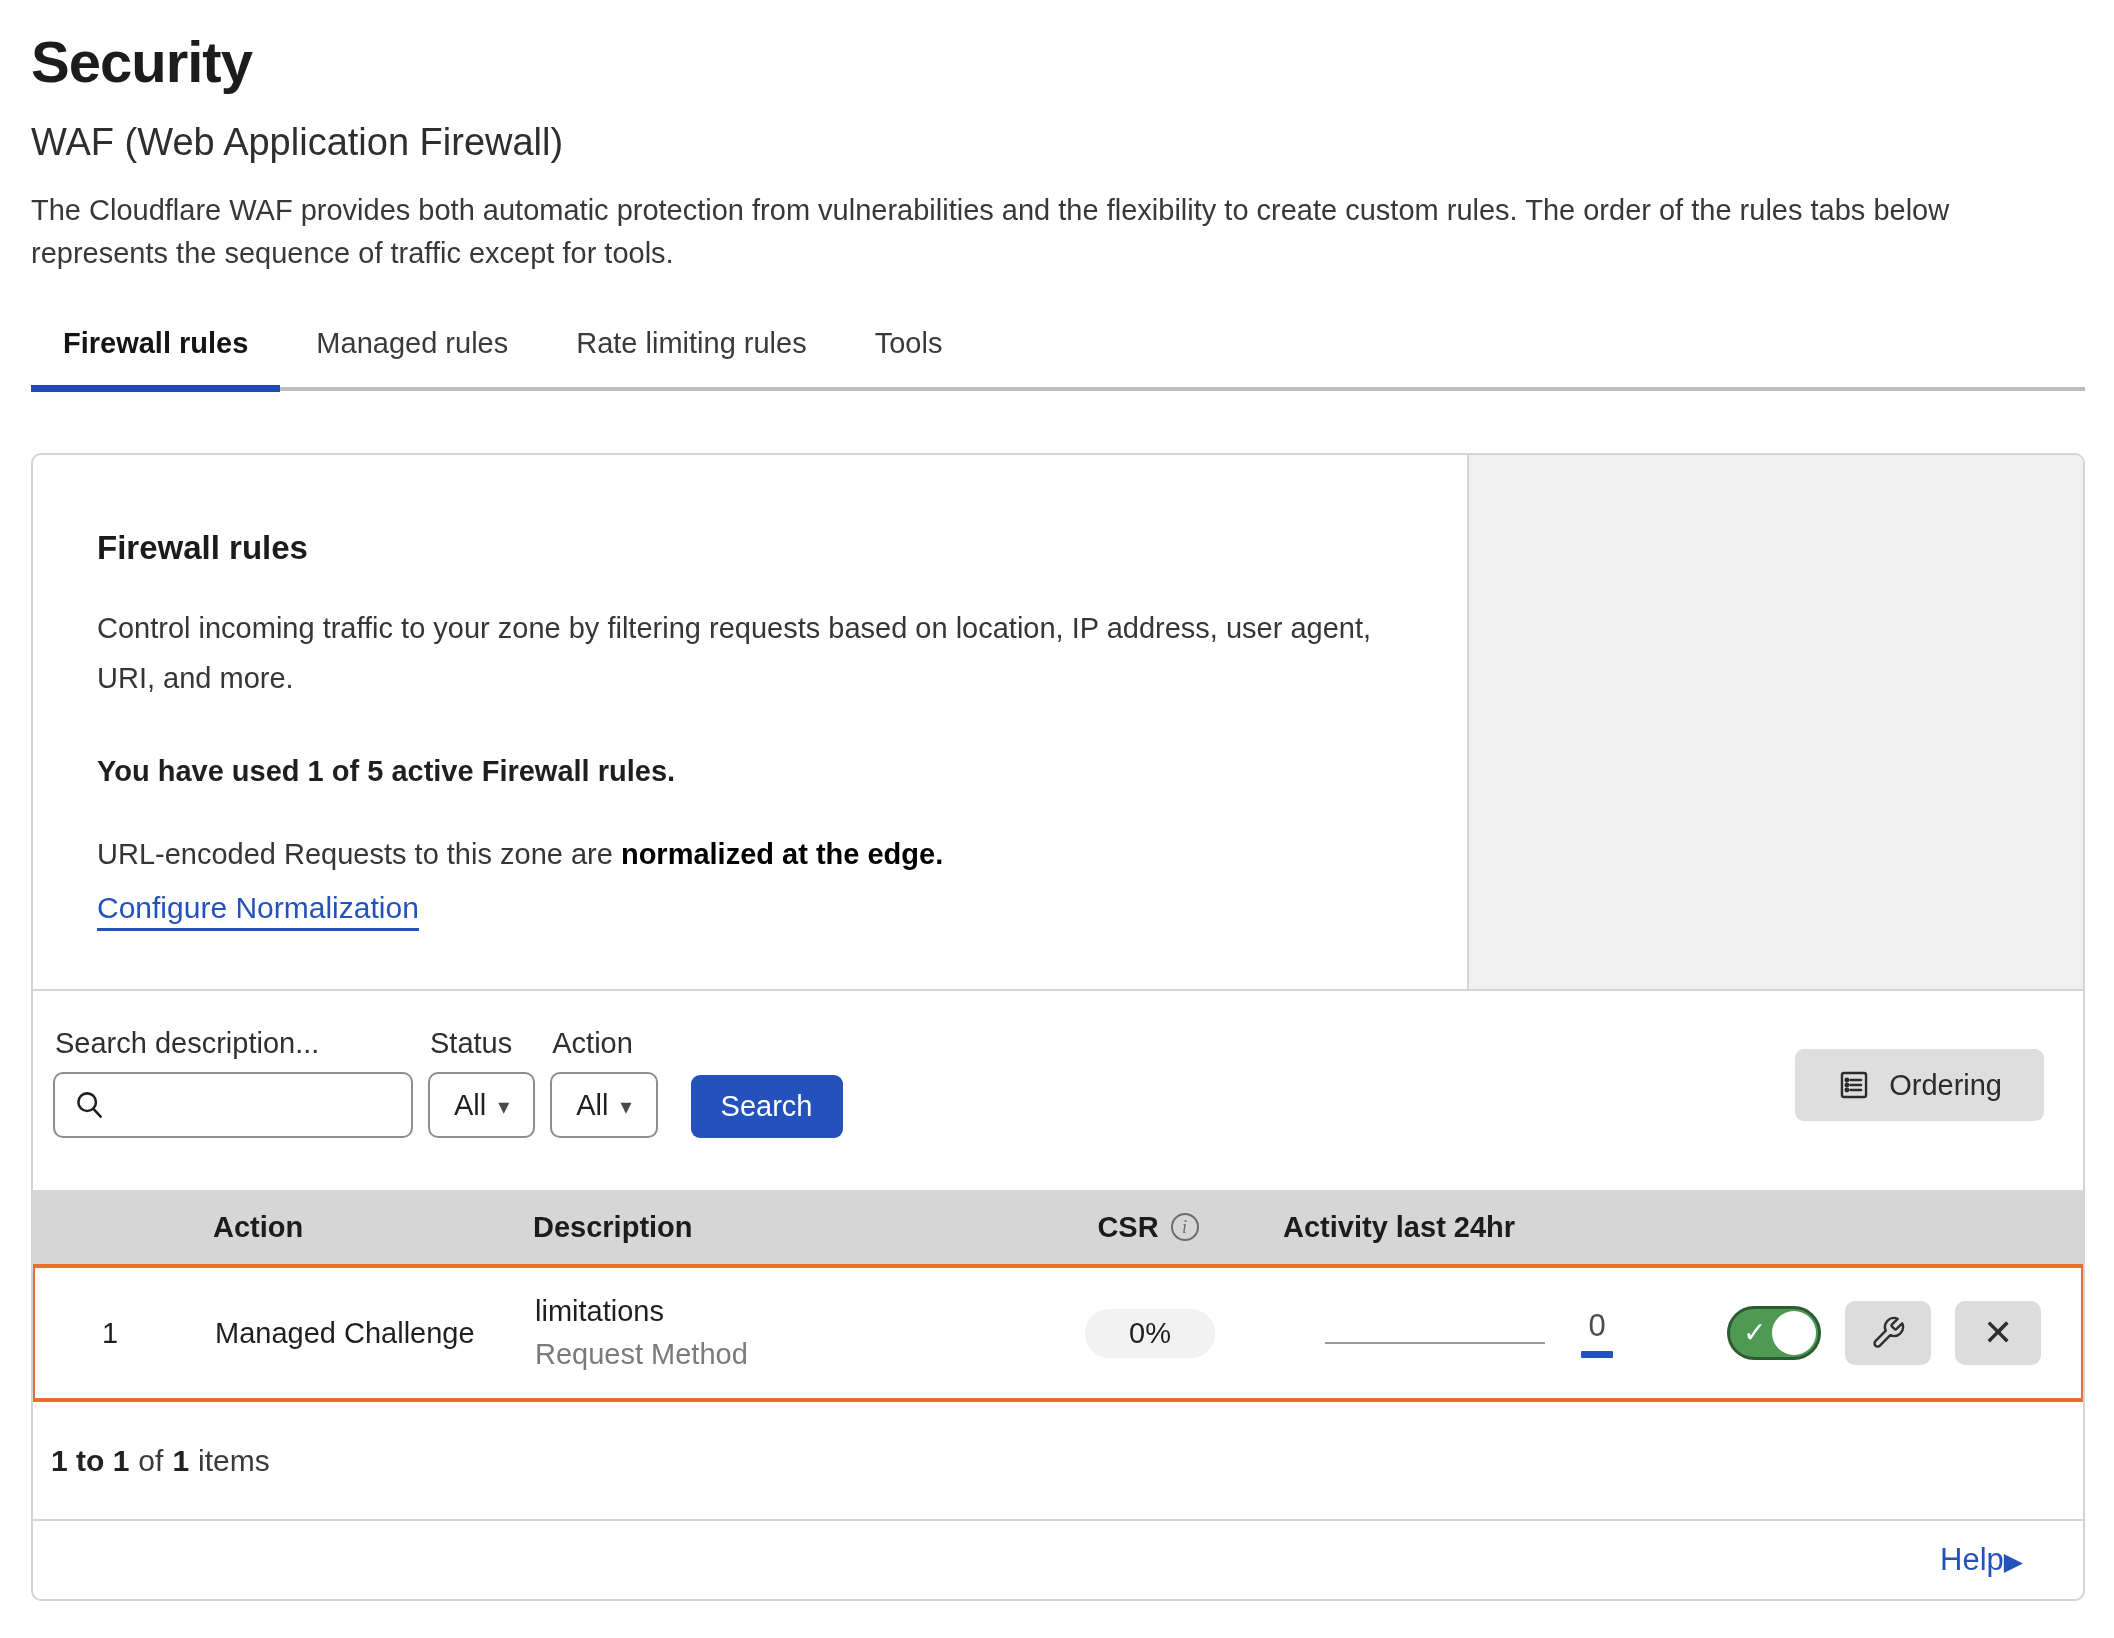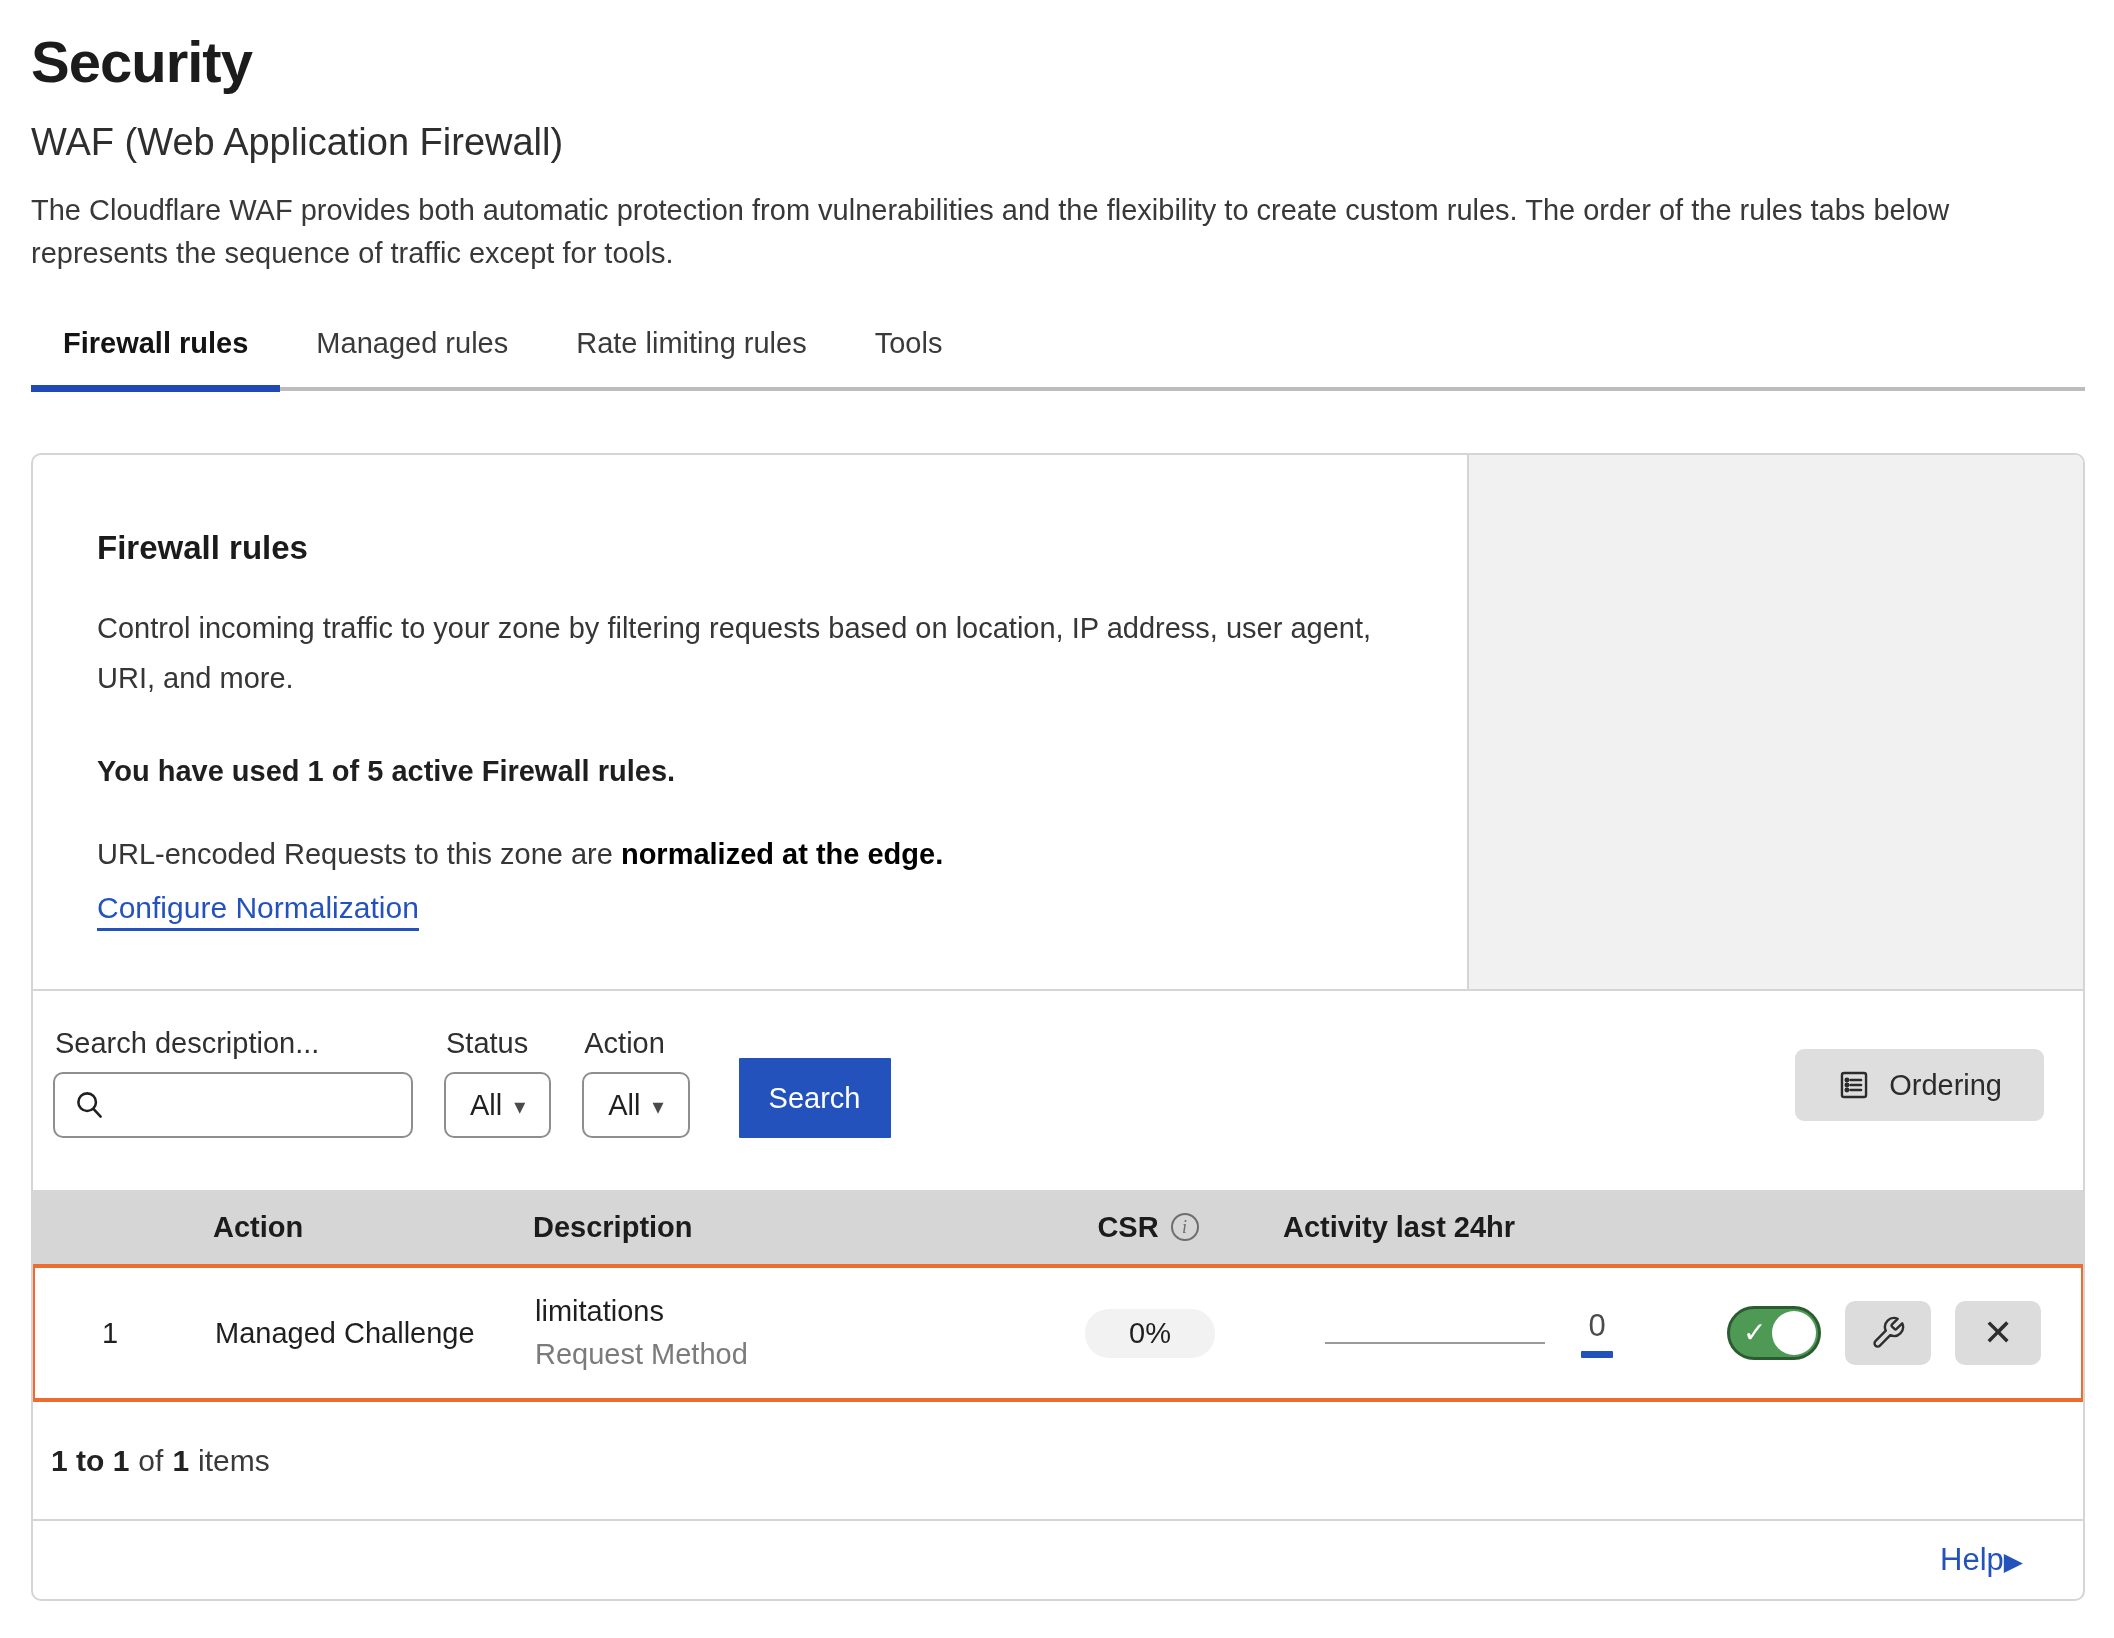--- a/index.html
+++ b/index.html
@@ -41,37 +41,37 @@
   .card-top-right {
     width:616px; background:#f1f1f1; border-left:2px solid #d5d5d5;
     display:flex; flex-direction:column; justify-content:center; padding:0 64px; gap:20px;
   }
   .btn-primary {
     display:block; width:100%; height:64px; background:#2452bd; color:#fff;
     font-size:30px; font-family:inherit; border:none; border-radius:10px; cursor:pointer;
   }
 
   
-  .filter-row { border-top:2px solid #d5d5d5; padding:36px 36px 52px 20px; position:relative; display:flex; gap:31px; }
+  .filter-row { border-top:2px solid #d5d5d5; padding:36px 36px 52px 20px; position:relative; display:flex; gap:15px; }
   .fgroup { display:flex; flex-direction:column; }
   .flabel { font-size:29px; color:#2f2f2f; margin-bottom:12px; padding-left:2px; }
   .search-box {
     width:360px; height:66px; border:2px solid #8e8e8e; border-radius:10px; background:#fff;
     display:flex; align-items:center; padding-left:18px; gap:10px;
   }
   .search-box input { border:none; outline:none; font-size:29px; flex:1; min-width:0; font-family:inherit; background:transparent; }
   .dropdown {
     height:66px; border:2px solid #8e8e8e; border-radius:10px; background:#fff;
     display:flex; align-items:center; justify-content:center; gap:12px;
     font-size:29px; color:#1f1f1f; padding:0 24px; cursor:pointer;
   }
   .caret { font-size:22px; color:#4a4a4a; transform:translateY(2px); }
   .btn-search {
-    align-self:flex-end; height:80px; width:152px; margin-left:18px;
-    background:#2452bd; color:#fff; border:none; border-radius:1px; font-size:29px; font-family:inherit; cursor:pointer;
+    align-self:flex-end; height:63px; width:152px; margin-left:18px;
+    background:#2452bd; color:#fff; border:none; border-radius:9px; font-size:29px; font-family:inherit; cursor:pointer;
   }
   .btn-ordering {
     position:absolute; top:58px; right:39px; height:72px; padding:0 42px;
     background:#dedede; color:#2b2b2b; border:none; border-radius:9px;
     font-size:29px; font-family:inherit; display:flex; align-items:center; gap:18px; cursor:pointer;
   }
 
   
   .grid { display:grid; grid-template-columns:150px 320px 540px 210px 400px 1fr; align-items:center; }
   .thead { background:#d6d6d6; height:74px; font-weight:bold; font-size:29px; color:#1c1c1c; }

